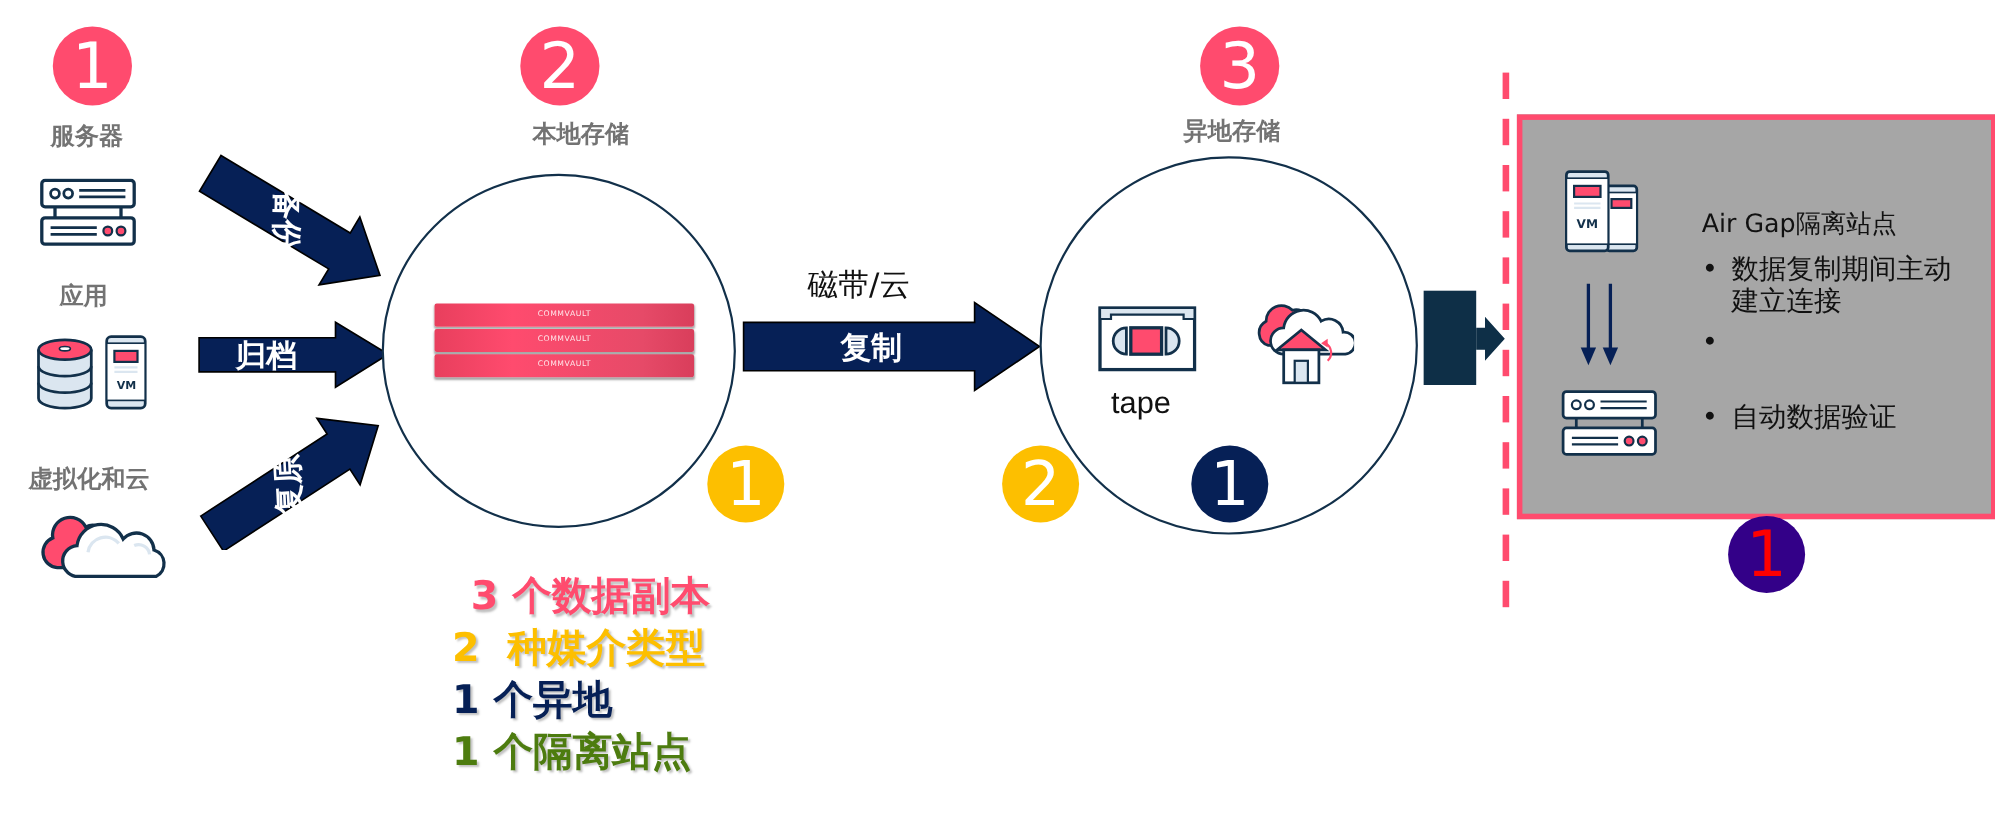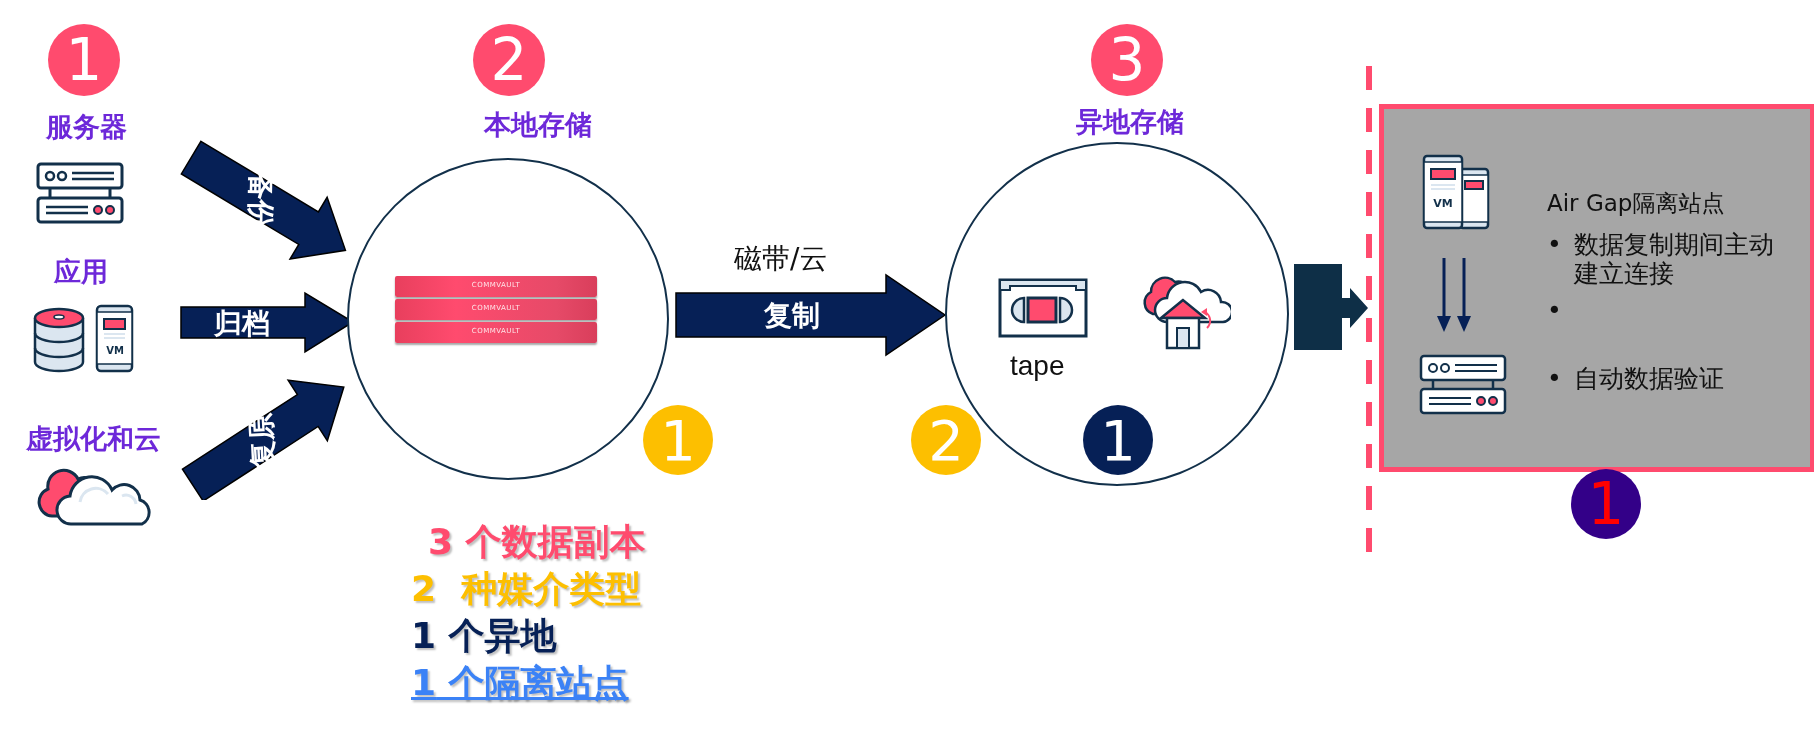--- a/index.html
+++ b/index.html
@@ -5,36 +5,36 @@
   html, body { margin:0; padding:0; background:#ffffff; }
   body { width:1814px; height:740px; position:relative; overflow:hidden;
          font-family:"DejaVu Sans","Liberation Sans",sans-serif; }
   .abs { position:absolute; }
   .badge { position:absolute; border-radius:50%; display:flex; align-items:center; justify-content:center;
            color:#fff; font-family:"DejaVu Sans",sans-serif; font-weight:normal; }
   .pink-badge { width:72px; height:72px; background:#ff4b6e; font-size:58px; line-height:72px; }
   .yellow-badge { width:70px; height:70px; background:#fdbf00; font-size:56px; }
   .navy-badge { width:70px; height:70px; background:#062056; font-size:56px; }
   .purple-badge { width:70px; height:70px; background:#330088; color:#ff0000; font-size:58px; }
-  .label-pink { position:absolute; color:#6d28d9; font-weight:bold; font-size:27px; white-space:nowrap;
+  .label-pink { position:absolute; color:#737373; font-weight:bold; font-size:22px; white-space:nowrap;
                 font-family:"DejaVu Sans",sans-serif; }
   .ring { position:absolute; border:2px solid #12304a; border-radius:50%; background:#fff; }
   .arrow-text { fill:#ffffff; font-weight:bold; font-family:"DejaVu Sans",sans-serif; }
   .summary { position:absolute; left:411px; font-weight:bold; font-size:36px; white-space:nowrap;
              text-shadow:2px 2px 2px rgba(0,0,0,0.25); font-family:"DejaVu Sans",sans-serif; }
   .airgap-box { position:absolute; left:1379px; top:104px; width:426px; height:358px;
                 background:#a6a6a6; border:5px solid #ff4b6e; }
   .airgap-title { position:absolute; left:1547px; top:188px; font-size:23px; color:#111;
                   font-family:"DejaVu Sans",sans-serif; white-space:nowrap; }
   .bullet { position:absolute; left:1547px; font-size:25px; color:#111; line-height:29px;
             font-family:"DejaVu Sans",sans-serif; }
   .bullet .dot { position:absolute; left:0; top:0; width:20px; }
   .bullet .txt { display:block; margin-left:27px; width:205px; }
   .dash { position:absolute; left:1366px; width:6px; background:#ff4b6e; }
-  .slab { position:absolute; left:395px; width:202px; height:21px; border-radius:2px;
+  .slab { position:absolute; left:395px; width:236px; height:21px; border-radius:2px;
           background:linear-gradient(90deg,#e83f5d,#ff4b6e 30%,#e64a68 80%,#d93e5b);
           box-shadow:0 2px 2px rgba(0,0,0,0.35); }
   .slab span { position:absolute; left:0; right:0; top:5px; text-align:center; color:#ffe6ea;
                font-size:7px; letter-spacing:0.5px; font-family:"DejaVu Sans",sans-serif; }
   .tape-label { position:absolute; left:1010px; top:350px; font-size:28px; color:#111;
                 font-family:"Liberation Sans",sans-serif; }
   .mid-label { position:absolute; left:734px; top:240px; font-size:28px; color:#111;
                font-family:"DejaVu Sans",sans-serif; white-space:nowrap; }
 </style>
 </head>
@@ -235,13 +235,13 @@
     <span class="txt">自动数据验证</span>
   </div>
 
 <div class="badge purple-badge" style="left:1571px;top:469px;">
     <span>1</span>
   </div>
 
 <div class="summary" style="top:518px;color:#ff4b6e;margin-left:17px;"><span>3</span><span style="white-space:pre;"> 个数据副本</span></div>
 <div class="summary" style="top:565px;color:#fdbf00;"><span>2</span><span style="white-space:pre;">  种媒介类型</span></div>
 <div class="summary" style="top:612px;color:#062056;"><span>1</span><span style="white-space:pre;"> 个异地</span></div>
-<div class="summary" style="top:659px;color:#3b82f6;text-decoration:underline;"><span>1</span><span style="white-space:pre;"> 个隔离站点</span></div>
+<div class="summary" style="top:659px;color:#4d7c0f;"><span>1</span><span style="white-space:pre;"> 个隔离站点</span></div>
 
 </body></html>

